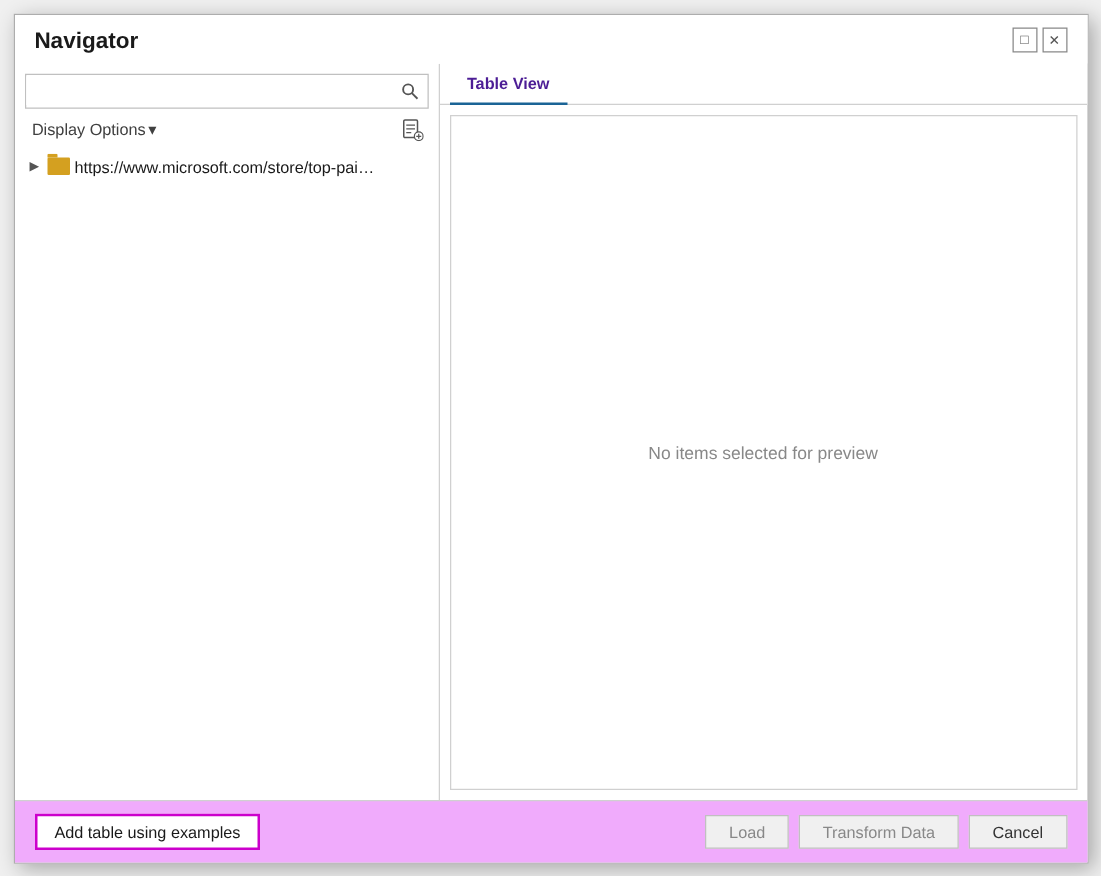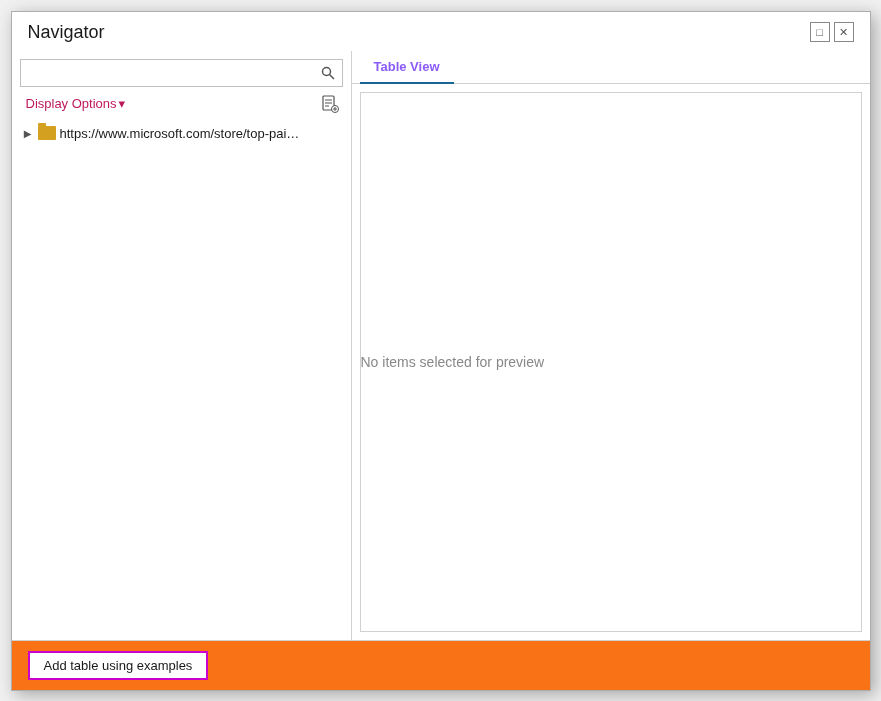--- a/index.html
+++ b/index.html
@@ -25,21 +25,21 @@
     .title-bar {
       display: flex;
       align-items: center;
       justify-content: space-between;
       padding: 10px 16px 8px 16px;
       background: #fff;
       border-bottom: none;
     }
     .title-bar-title {
       font-size: 18px;
-      font-weight: 400;
+      font-weight: 700;
       color: #1a1a1a;
     }
     .title-bar-controls {
       display: flex;
       gap: 4px;
     }
     .title-bar-btn {
       width: 20px;
       height: 20px;
       background: none;
@@ -95,21 +95,21 @@
       display: flex;
       align-items: center;
       justify-content: space-between;
       margin-bottom: 8px;
       padding: 0 2px;
     }
     .display-options-btn {
       background: none;
       border: none;
       cursor: pointer;
-      color: #be185d;
+      color: #404040;
       font-size: 13px;
       display: flex;
       align-items: center;
       gap: 2px;
       padding: 2px 4px;
     }
     .add-table-icon-btn {
       background: none;
       border: none;
       cursor: pointer;
@@ -192,44 +192,44 @@
     }
     .tab {
       padding: 8px 14px;
       font-size: 13px;
       cursor: pointer;
       color: #333;
       border-bottom: 2px solid transparent;
       margin-bottom: -1px;
     }
     .tab.active {
-      color: #8b5cf6;
+      color: #4c1d95;
       border-bottom: 2px solid #1a6496;
       font-weight: 600;
     }
     .preview-area {
       flex: 1;
       display: flex;
       align-items: center;
-      justify-content: flex-start;
+      justify-content: center;
       background: #fff;
       border: 1px solid #d0d0d0;
       margin: 8px;
     }
     .no-items-text {
       color: #888;
       font-size: 14px;
     }
     
     .bottom-bar {
       display: flex;
       align-items: center;
       justify-content: space-between;
       padding: 10px 16px;
-      background: #f97316;
+      background: #f0abfc;
       border-top: 1px solid #d0d0d0;
     }
     .bottom-left {
       display: flex;
       align-items: center;
     }
     .add-table-btn {
       background: #fff;
       border: 2px solid #cc00cc;
       color: #1a1a1a;
@@ -325,14 +325,19 @@
       <div class="preview-area">
         <span class="no-items-text">No items selected for preview</span>
       </div>
     </div>
   </div>
 
   <div class="bottom-bar">
     <div class="bottom-left">
       <button class="add-table-btn">Add table using examples</button>
     </div>
+    <div class="bottom-right">
+      <button class="action-btn" disabled="">Load</button>
+      <button class="action-btn" disabled="">Transform Data</button>
+      <button class="action-btn cancel">Cancel</button>
+    </div>
   </div>
 </div>
 
 </body></html>

